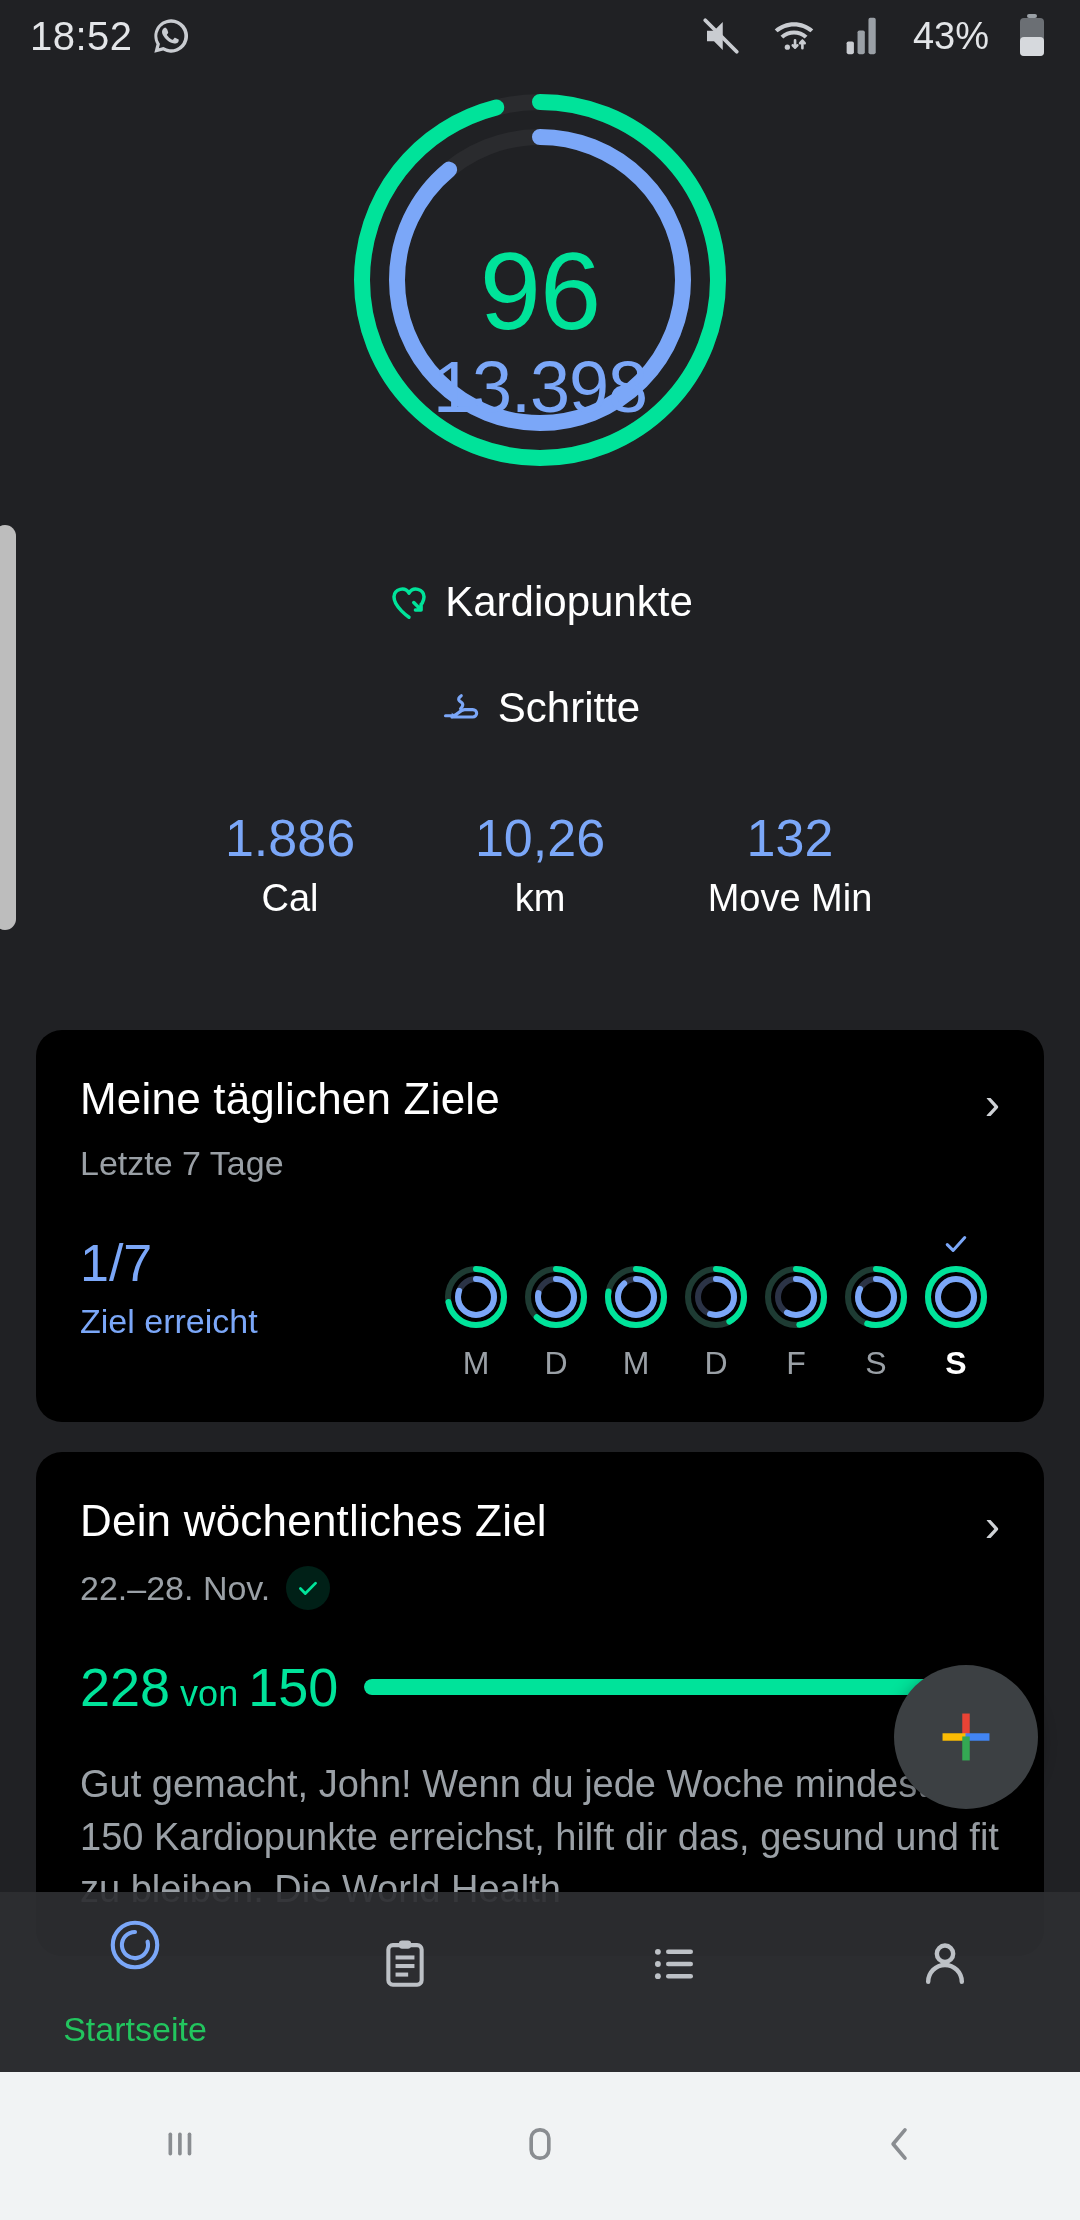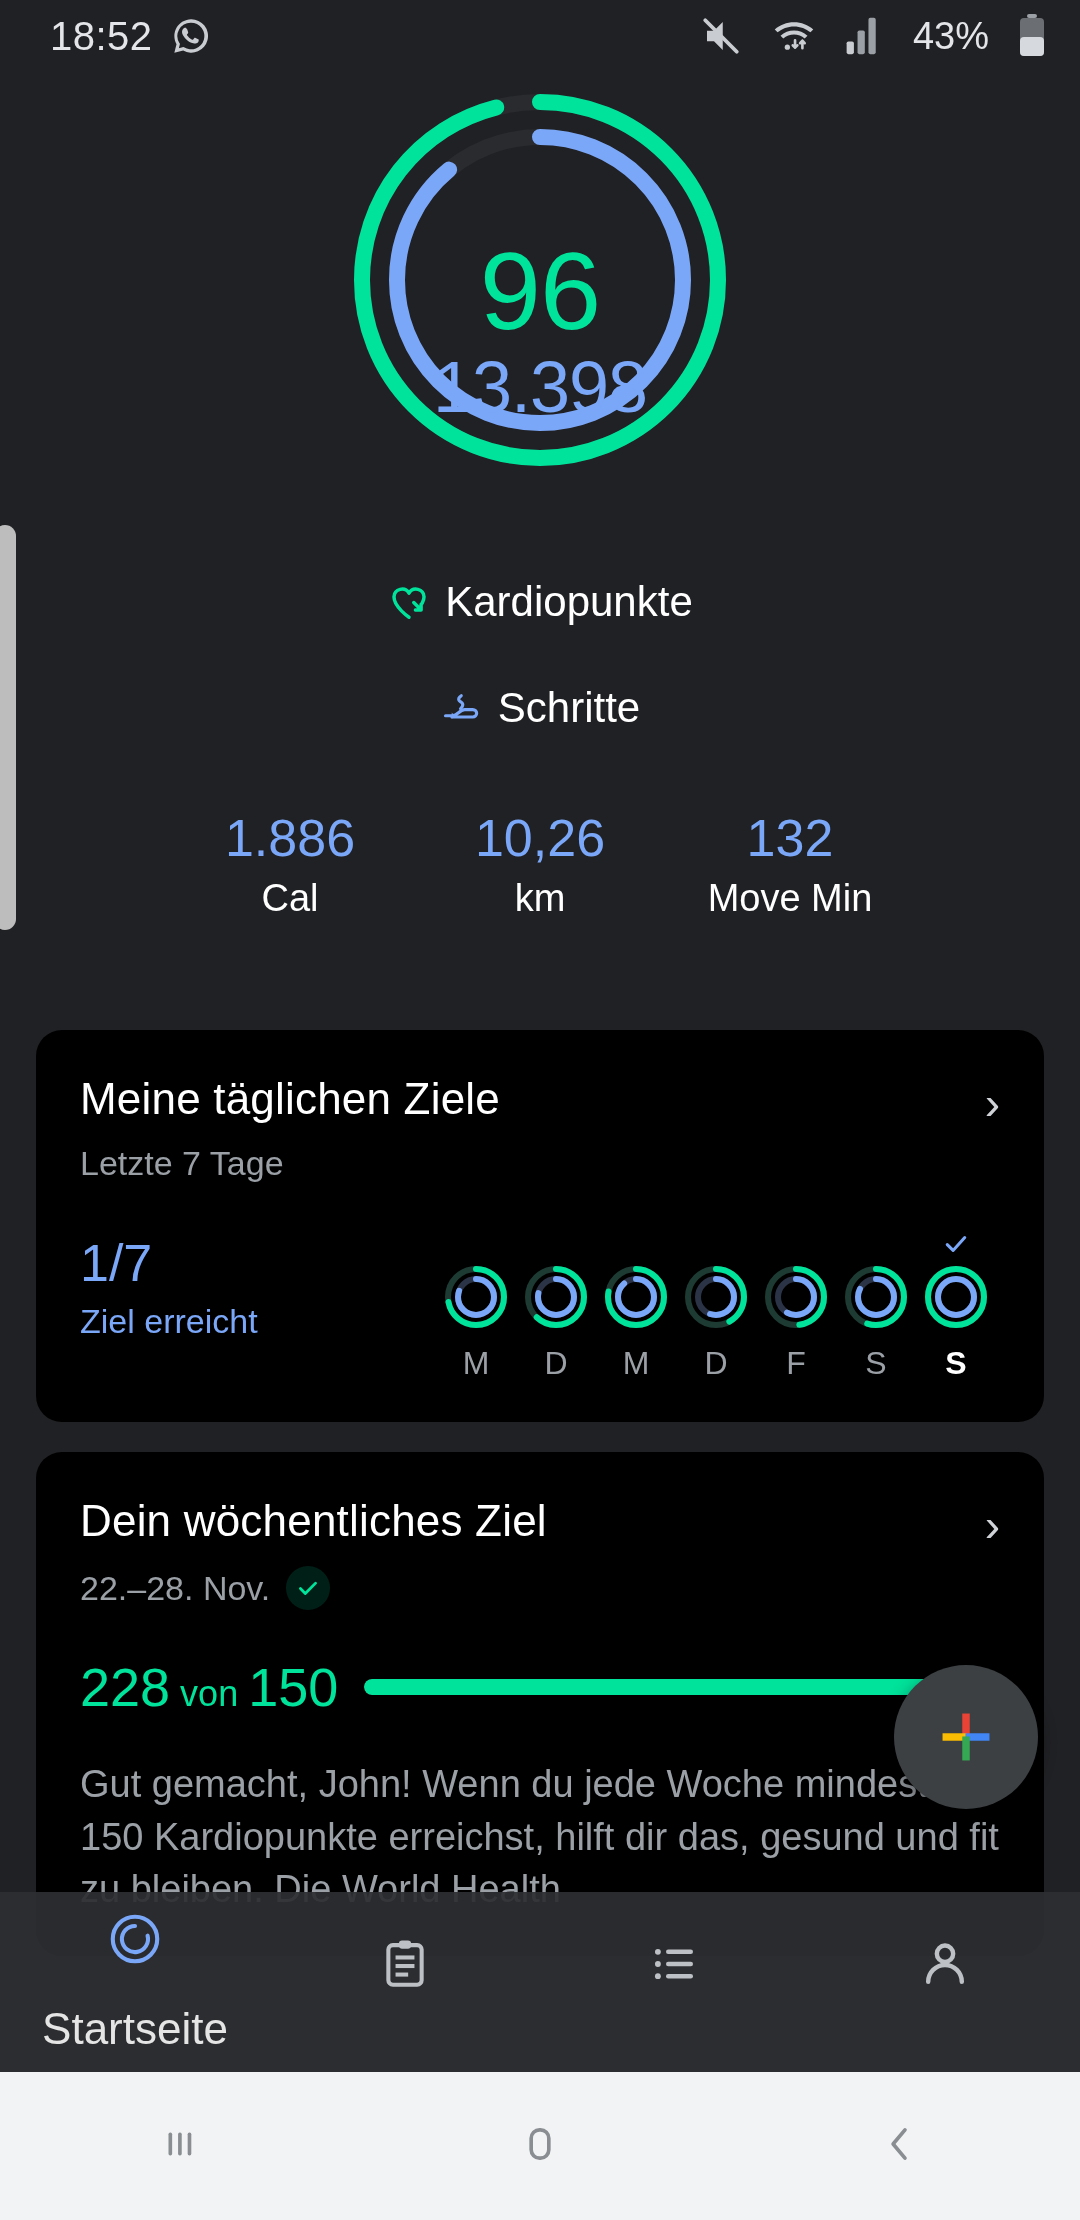--- a/index.html
+++ b/index.html
@@ -9,21 +9,21 @@
     font-family:"Liberation Sans", sans-serif;
     color:#e8eaed;
     overflow:hidden;
     position:relative;
   }
 
   
   .statusbar{
     position:absolute; top:0; left:0; width:1080px; height:72px;
     display:flex; align-items:center; justify-content:space-between;
-    padding:0 34px 0 50px;
+    padding:0 34px 0 30px;
   }
   .sb-left{ display:flex; align-items:center; gap:18px; }
   .sb-time{ font-size:40px; color:#e3e5e8; letter-spacing:.5px; }
   .sb-right{ display:flex; align-items:center; gap:29px; }
   .sb-pct{ font-size:38px; color:#e3e5e8; margin-left:4px; }
   .ic{ display:block; }
 
   
   .edge-handle{
     position:absolute; left:-6px; top:525px; width:22px; height:405px;
@@ -98,21 +98,21 @@
     display:flex; align-items:center; justify-content:center;
   }
 
   
   .bottomnav{
     position:absolute; left:0; bottom:148px; width:1080px; height:180px;
     background:rgba(45,46,49,.93);
     display:flex; align-items:center; z-index:9;
   }
   .nav-item{ flex:1; display:flex; flex-direction:column; align-items:center; gap:10px;}
-  .nav-label{ font-size:44px; color:#e5e5e5;margin-top:22px; }
+  .nav-label{ font-size:34px; color:#22c55e;margin-top:22px; }
 
   
   .androidnav{
     position:absolute; left:0; bottom:0; width:1080px; height:148px;
     background:#f1f3f4; display:flex; align-items:center;
   }
   .an-item{ flex:1; display:flex; align-items:center; justify-content:center;}
 </style>
 </head>
 <body>

